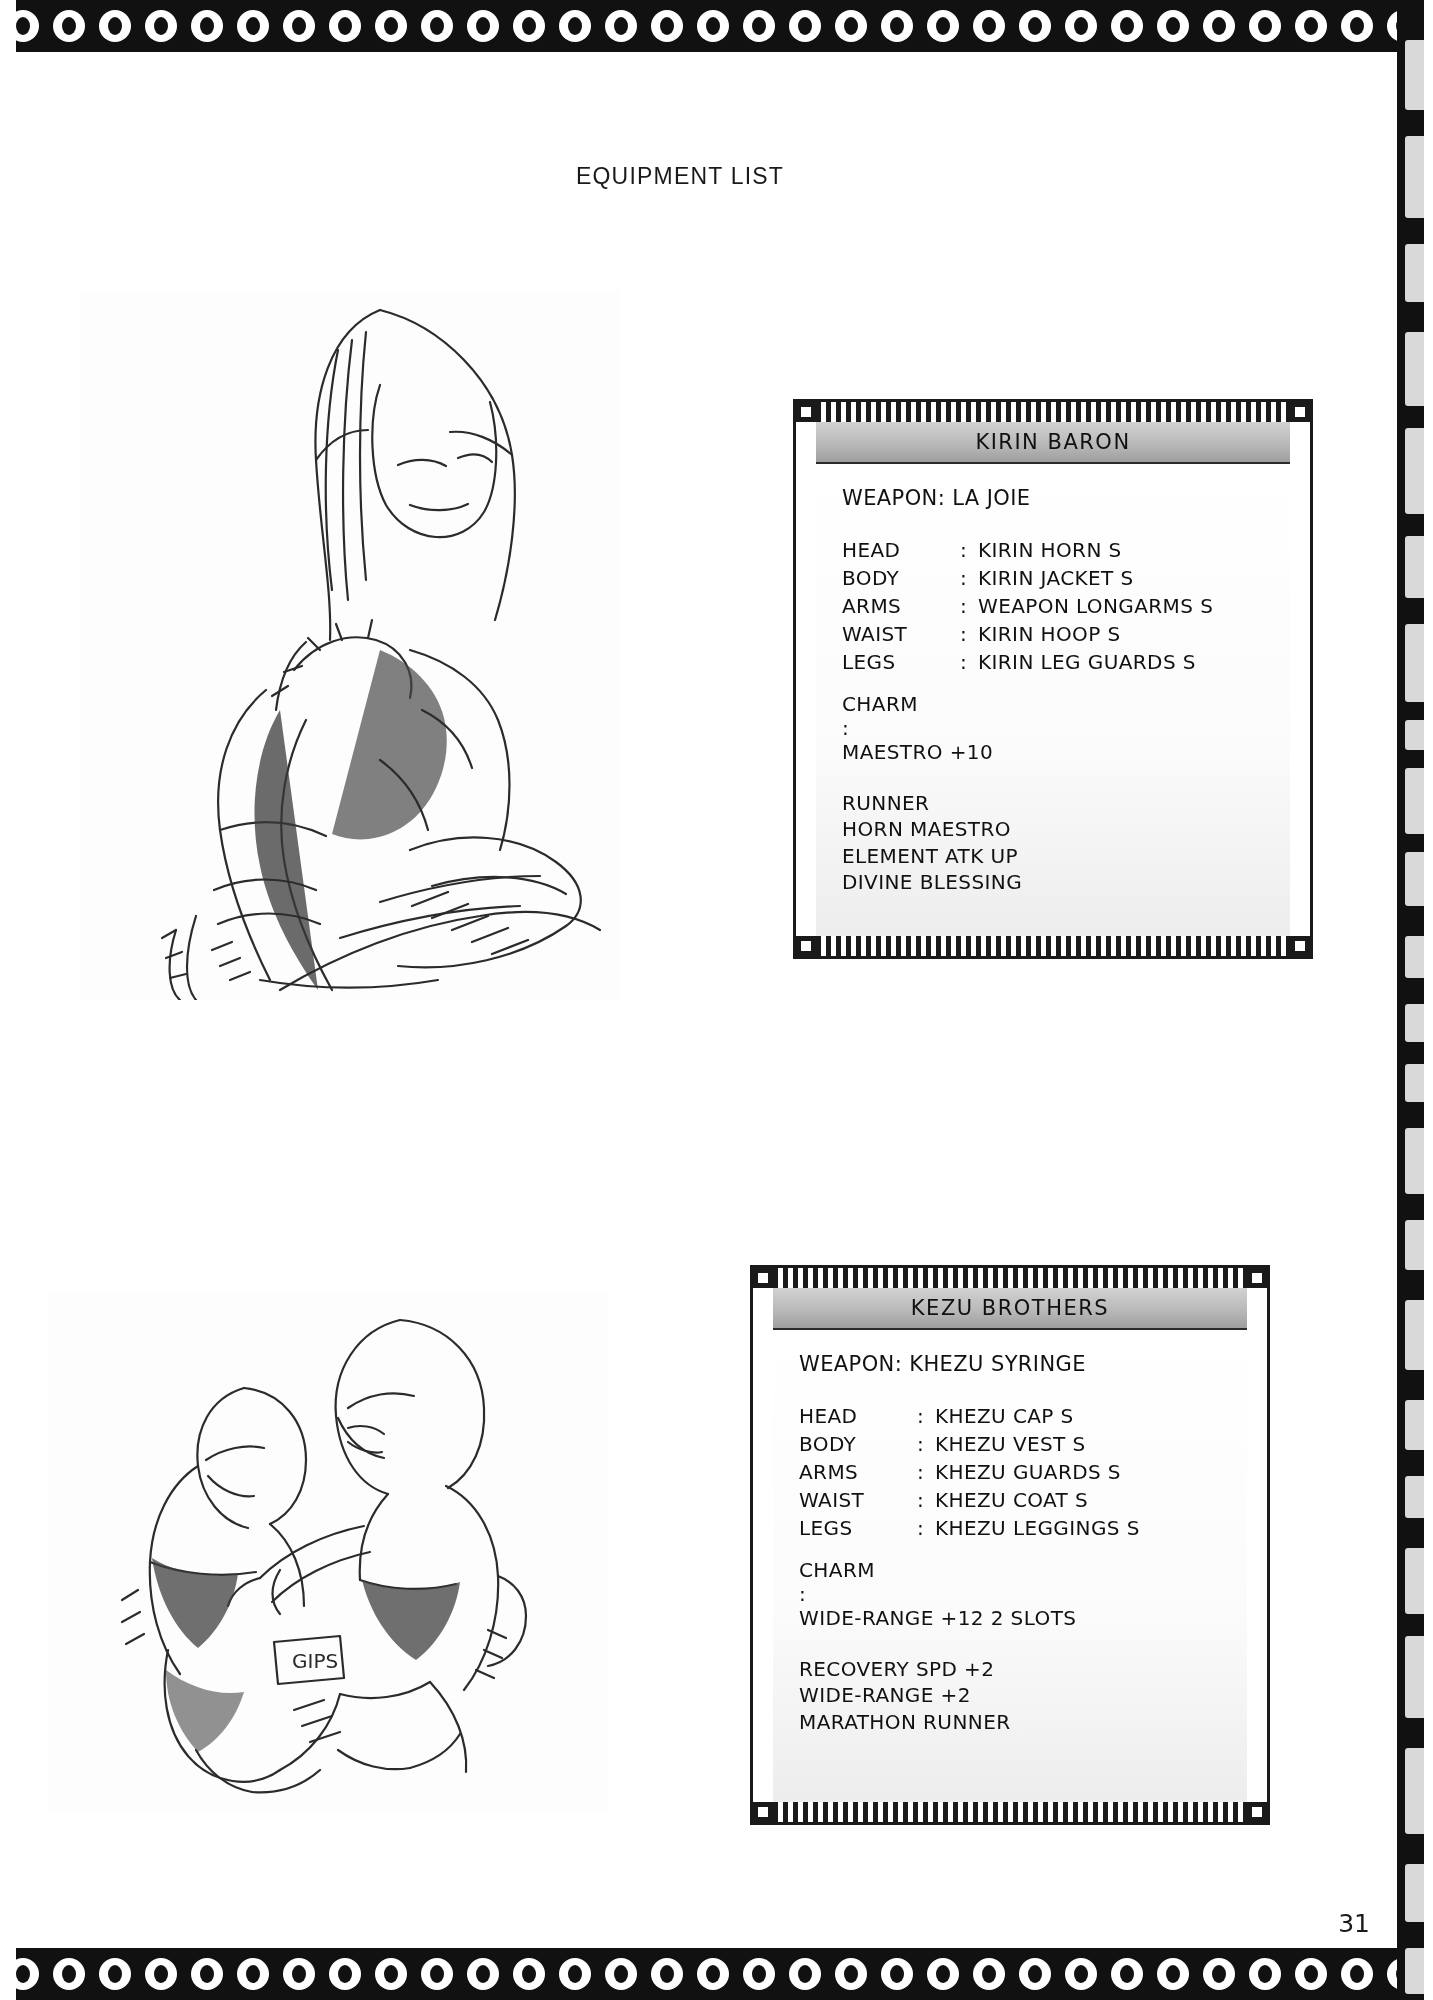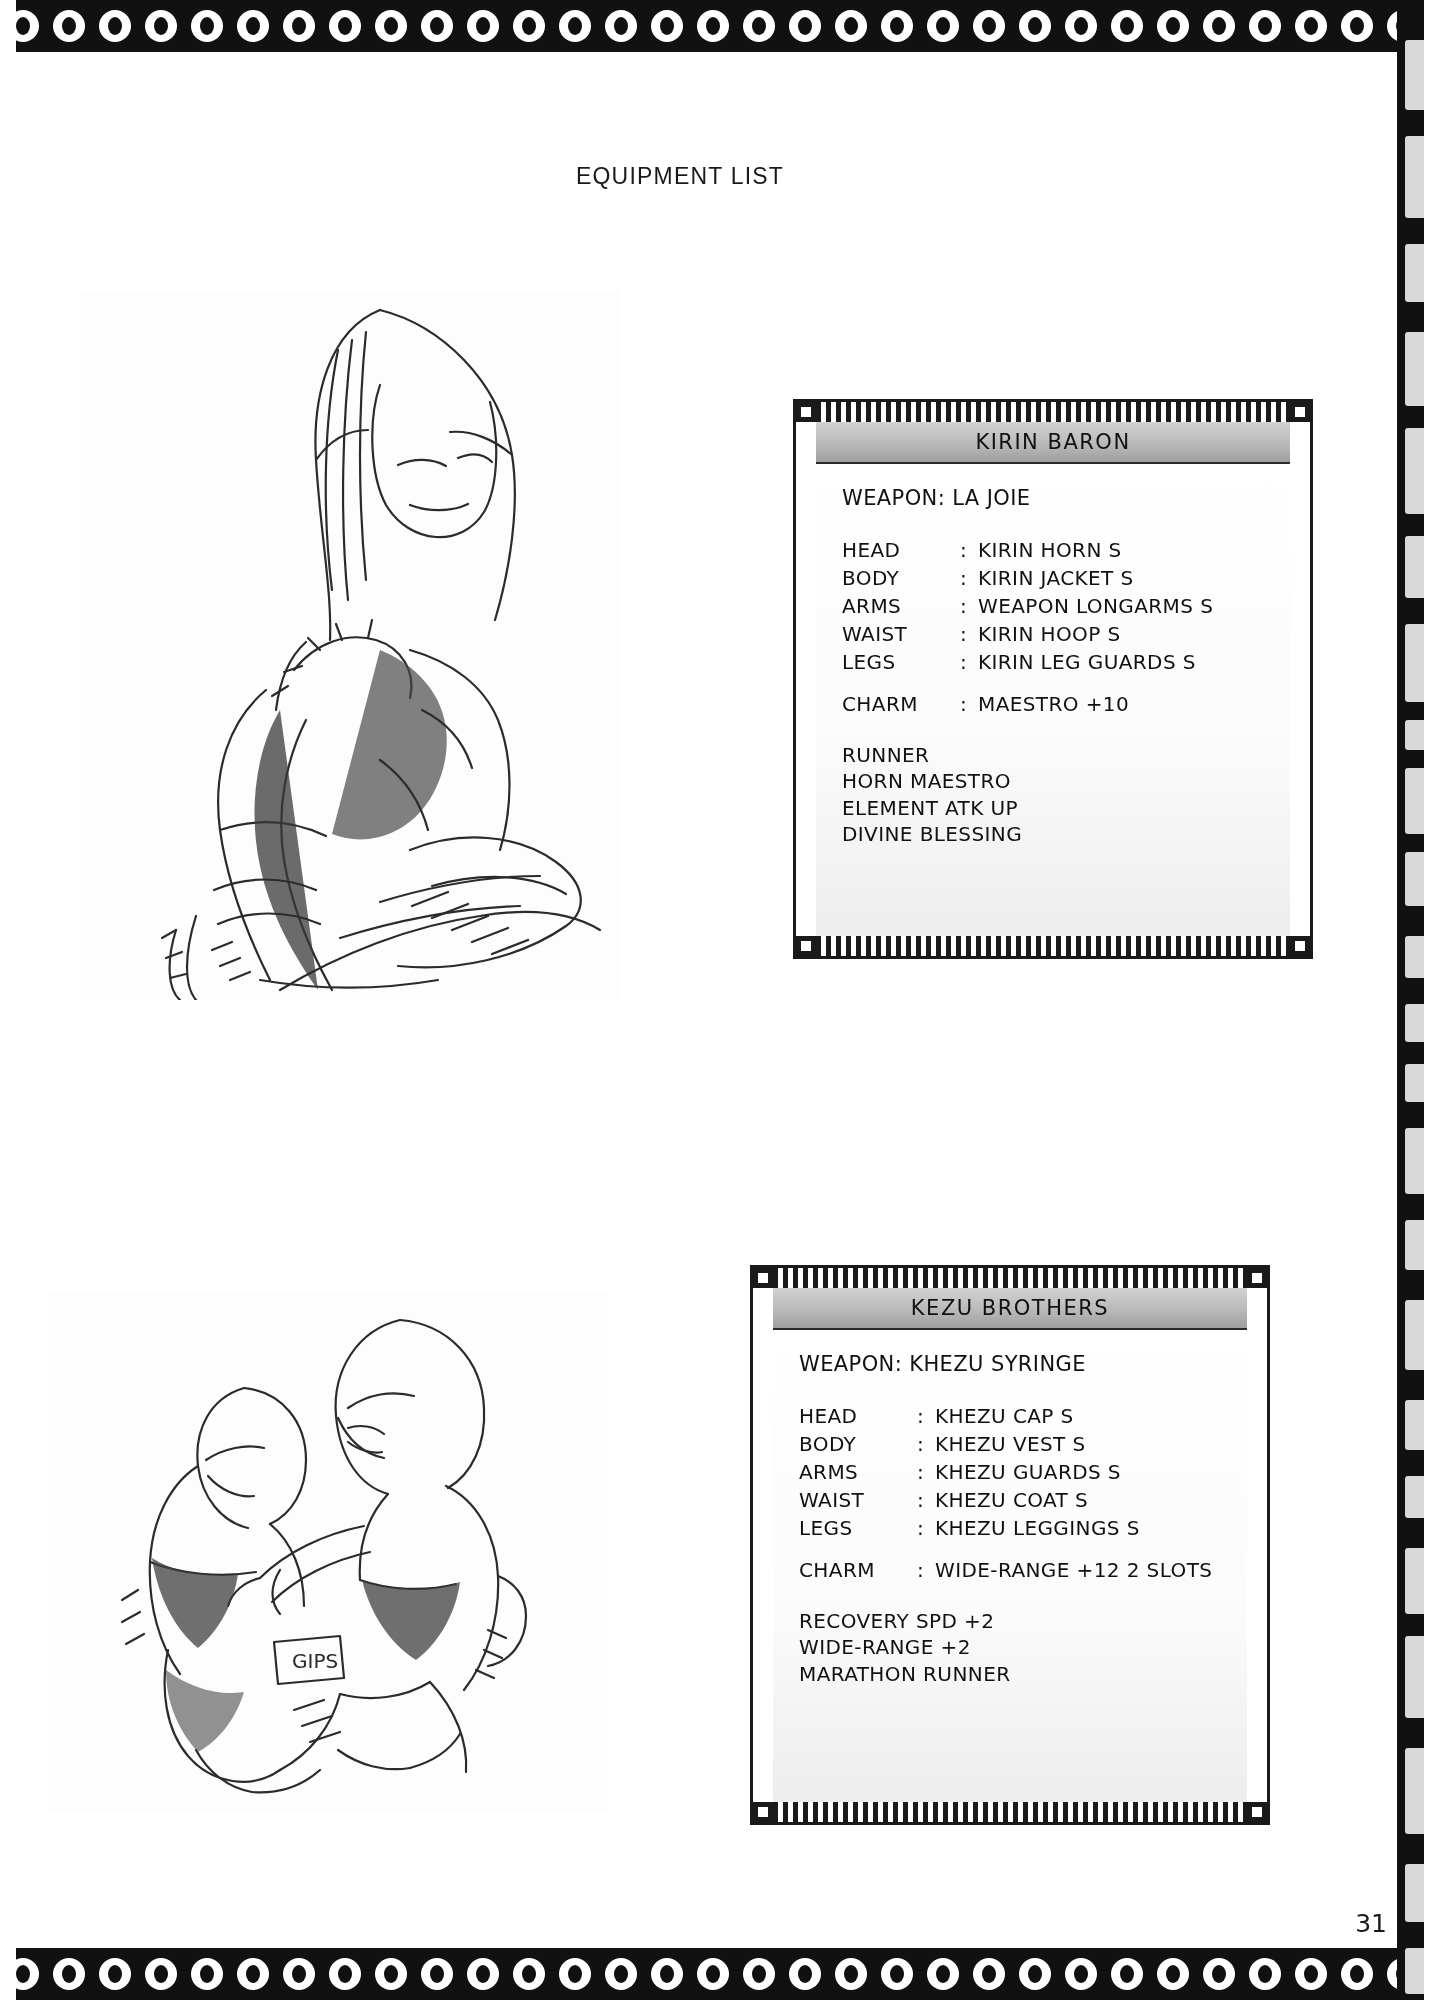--- a/index.html
+++ b/index.html
@@ -90,21 +90,21 @@
     width: 1360px;
     text-align: center;
     font-size: 23px;
     letter-spacing: 1.2px;
     color: #1a1a1a;
     font-family: Liberation Sans, sans-serif;
   }
 
   .page-number {
     position: absolute;
-    right: 46px; bottom: 62px;
+    right: 63px; bottom: 62px;
     font-size: 25px;
     color: #1a1a1a;
   }
 
   .watermark {
     position: absolute;
     left: 18px; top: 26px;
     font-size: 20px;
     color: #cfcfcf;
     letter-spacing: 2px;
@@ -200,20 +200,21 @@
   table.slots td.slot-name { width: 118px; }
   table.slots td.slot-sep { width: 18px; }
 
   .charm-row {
     display: flex;
     font-size: 20px;
     color: #111111;
     margin-top: 16px;
     margin-bottom: 26px;
     letter-spacing: .4px;
+    flex-direction: column;
   }
   .charm-row .charm-label { width: 118px; }
   .charm-row .charm-sep { width: 18px; }
 
   .skills { margin-top: 6px; }
   .skills div {
     font-size: 20px;
     color: #111111;
     line-height: 1.32;
     letter-spacing: .4px;

